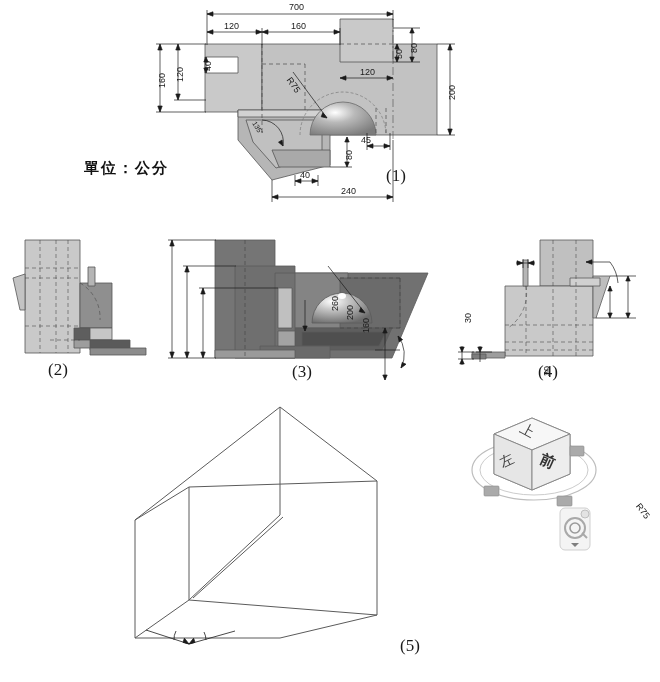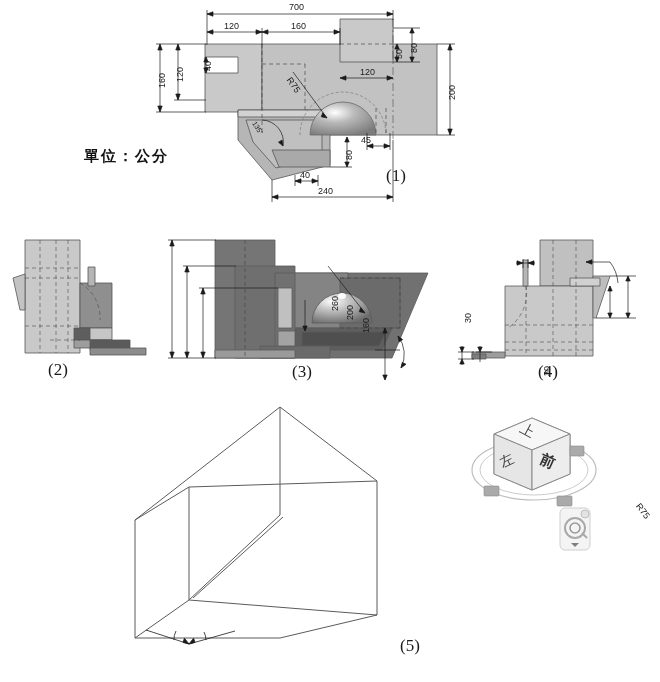--- a/index.html
+++ b/index.html
@@ -154,26 +154,26 @@
   <span class="dimtxt vert" style="left:204px;top:71px;">40</span>
   <span class="dimtxt" style="left:360px;top:68px;">120</span>
   <span class="dimtxt vert" style="left:395px;top:59px;">50</span>
   <span class="dimtxt vert" style="left:410px;top:53px;">80</span>
   <span class="dimtxt vert" style="left:448px;top:100px;">200</span>
   <span class="dimtxt" style="left:292px;top:76px;transform:rotate(54deg);transform-origin:left top;">R75</span>
   <span class="dimtxt" style="left:257px;top:120px;transform:rotate(58deg);transform-origin:left top;font-size:7px;">135°</span>
   <span class="dimtxt vert" style="left:345px;top:160px;">80</span>
   <span class="dimtxt" style="left:361px;top:136px;">45</span>
   <span class="dimtxt" style="left:300px;top:171px;">40</span>
-  <span class="dimtxt" style="left:318px;top:187px;">240</span>
+  <span class="dimtxt" style="left:341px;top:187px;">240</span>
 
   <span class="viewlabel" style="left:386px;top:166px;">(1)</span>
 </div>
 
-<span class="unitlabel" style="left:84px;top:147px;">單位：公分</span>
+<span class="unitlabel" style="left:84px;top:159px;">單位：公分</span>
 
 <div class="vwrap" style="left:0;top:228px;width:160px;height:160px;">
   <svg width="160" height="160">
     <g stroke="#555" stroke-width="0.8">
       <path d="M25,12 L80,12 L80,125 L25,125 Z" fill="#c9c9c9"></path>
       <path d="M13,50 L25,46 L25,82 L20,82 Z" fill="#c3c3c3"></path>
       <path d="M80,55 L112,55 L112,100 L80,100 Z" fill="#8f8f8f"></path>
       <path d="M80,100 L112,100 L112,112 L80,112 Z" fill="#c6c6c6"></path>
       <path d="M74,100 L90,100 L90,112 L74,112 Z" fill="#5e5e5e"></path>
       <path d="M74,112 L112,112 L112,120 L74,120 Z" fill="#9d9d9d"></path>

